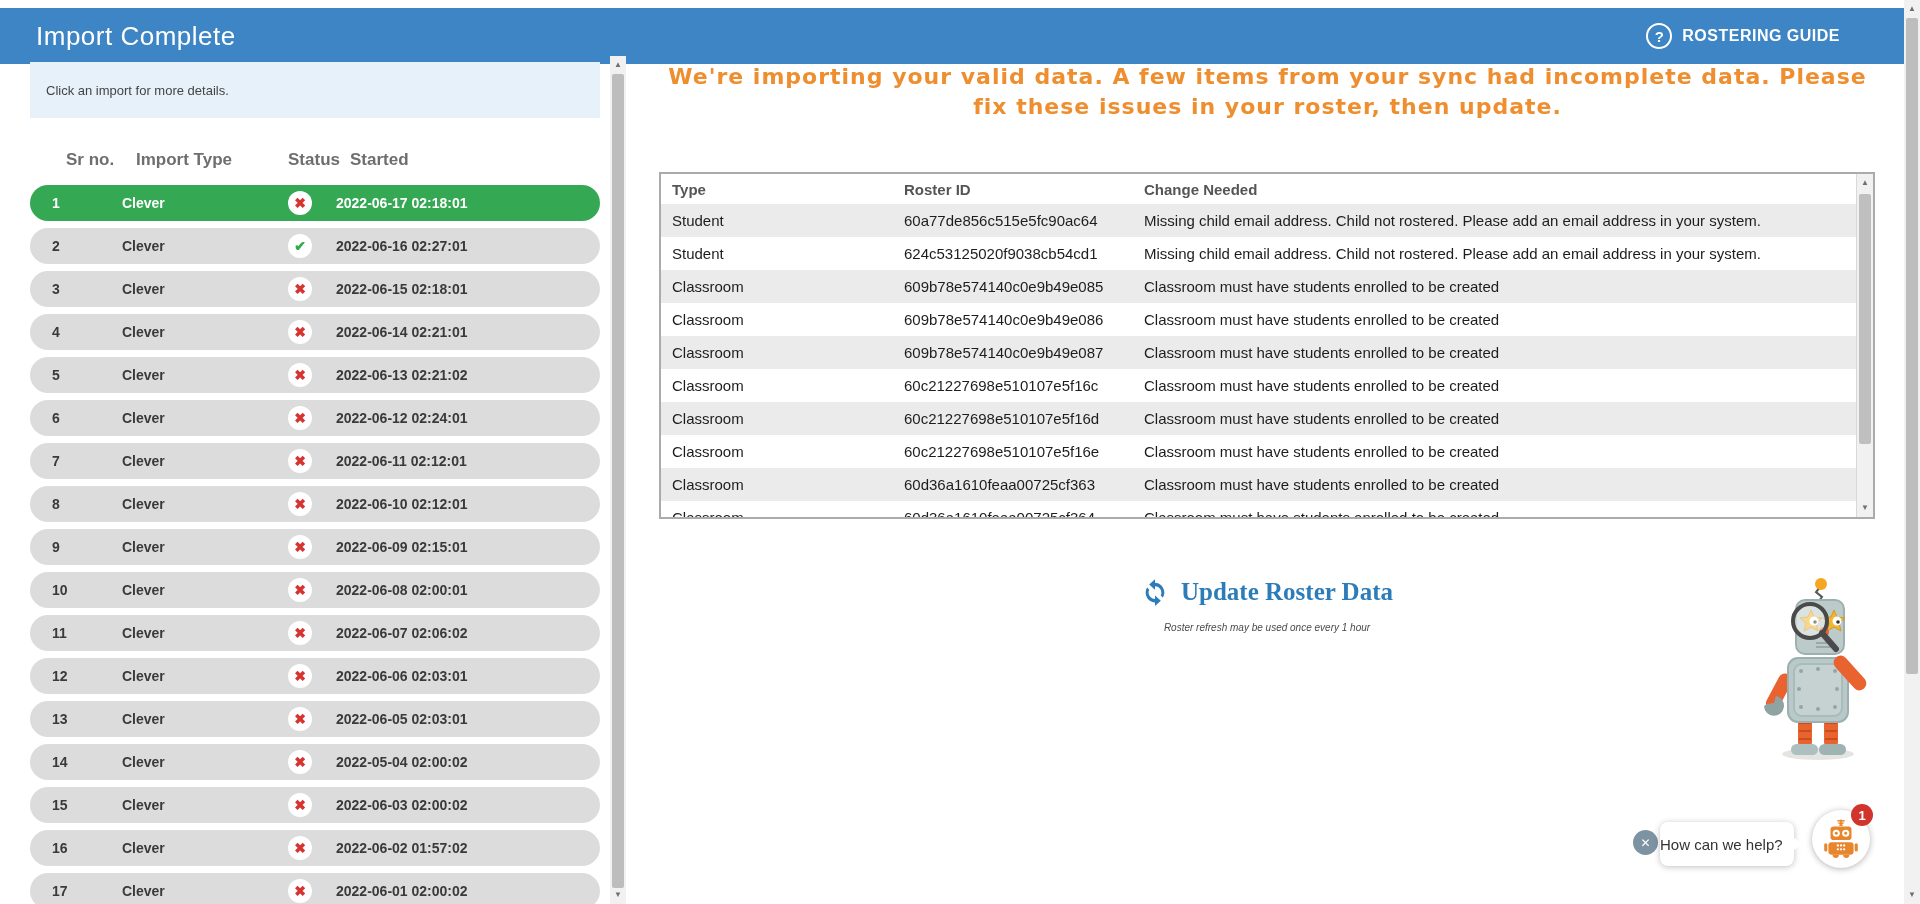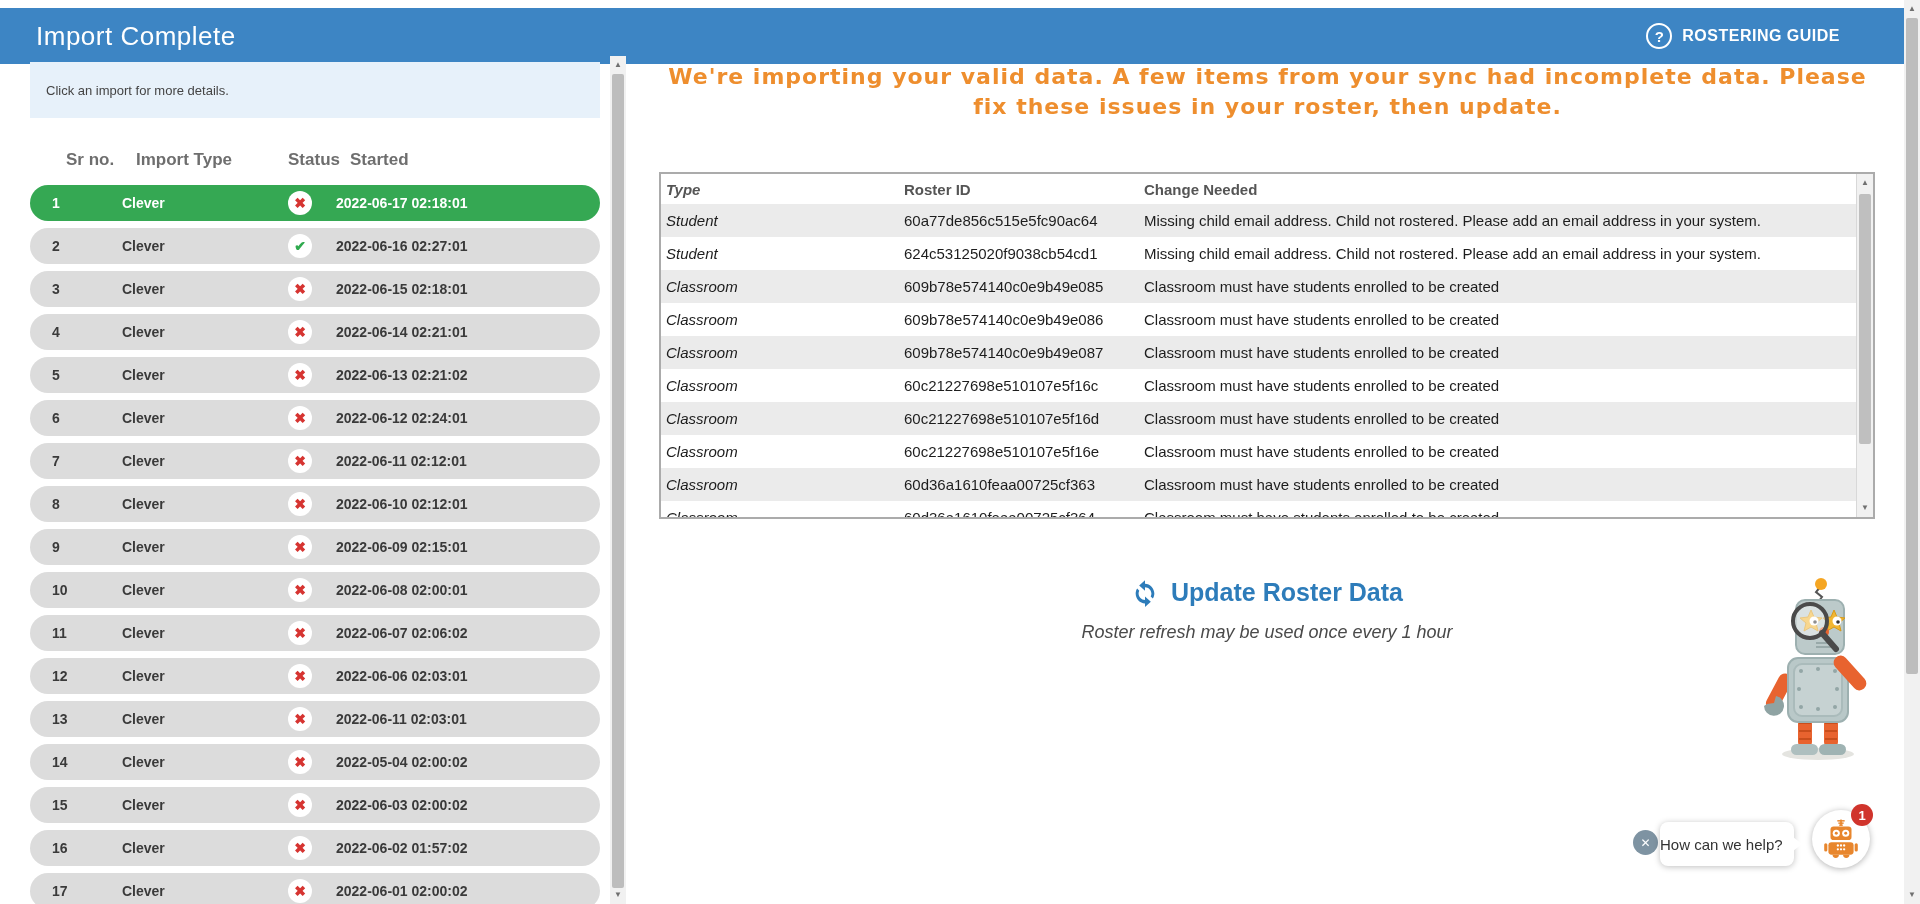--- a/index.html
+++ b/index.html
@@ -56,27 +56,27 @@
                   font-family: "DejaVu Sans", sans-serif; }
 
   .issues-table { position: absolute; left: 659px; top: 172px; width: 1216px; height: 347px;
                   border: 2px solid #ababab; background: #fff; }
   .issues-inner { position: absolute; left: 0; top: 0; right: 17px; bottom: 0; overflow: hidden; }
   .t-head { display: flex; height: 30px; align-items: center; }
   .t-head span { font-weight: 700; color: #555; font-size: 15px; }
   .t-row { display: flex; height: 33px; align-items: center; }
   .t-row span { font-size: 15px; color: #1d1d1d; }
   .t-row.odd { background: #ebebeb; }
-  .t-type { width: 243px; padding-left: 5px; font-style: italic; } .t-rid { width: 240px; } .t-chg { flex: 1; }
+  .t-type { width: 243px; padding-left: 11px; } .t-rid { width: 240px; } .t-chg { flex: 1; }
 
   .update-row { position: absolute; left: 659px; top: 578px; width: 1216px;
-                display: flex; justify-content: center; align-items: center; gap: 12px; cursor: pointer; }
+                display: flex; justify-content: center; align-items: center; gap: 12px; cursor: pointer; font-family: Liberation Serif, serif; }
   .update-label { color: #2d7cba; font-size: 25px; font-weight: 700; }
   .refresh-note { position: absolute; left: 659px; top: 622px; width: 1216px; text-align: center;
-                  font-style: italic; color: #4a4a4a; font-size: 18px; }
+                  font-style: italic; color: #4a4a4a; font-size: 10px; }
 
   .robot { position: absolute; left: 1758px; top: 576px; }
 
   
   .chat-close { position: absolute; left: 1633px; top: 830px; width: 25px; height: 25px; border-radius: 50%;
                 background: #7e93a2; color: #fff; display: flex; align-items: center; justify-content: center;
                 font-size: 12px; cursor: pointer; }
   .chat-bubble { position: absolute; left: 1660px; top: 822px; width: 134px; height: 44px; background: #fff;
                  border-radius: 8px; box-shadow: 0 1px 6px rgba(0,0,0,.25); display: flex; align-items: center;
                  justify-content: flex-start; font-size: 15px; color: #333; }
@@ -179,21 +179,21 @@
     <div class="import-row">
       <span class="c-sr">12</span>
       <span class="c-type">Clever</span>
       <span class="c-status"><span class="status-circle error">✖</span></span>
       <span class="c-started">2022-06-06 02:03:01</span>
     </div>
     <div class="import-row">
       <span class="c-sr">13</span>
       <span class="c-type">Clever</span>
       <span class="c-status"><span class="status-circle error">✖</span></span>
-      <span class="c-started">2022-06-11 02:03:01</span>
+      <span class="c-started">2022-06-05 02:03:01</span>
     </div>
     <div class="import-row">
       <span class="c-sr">14</span>
       <span class="c-type">Clever</span>
       <span class="c-status"><span class="status-circle error">✖</span></span>
       <span class="c-started">2022-05-04 02:00:02</span>
     </div>
     <div class="import-row">
       <span class="c-sr">15</span>
       <span class="c-type">Clever</span>

